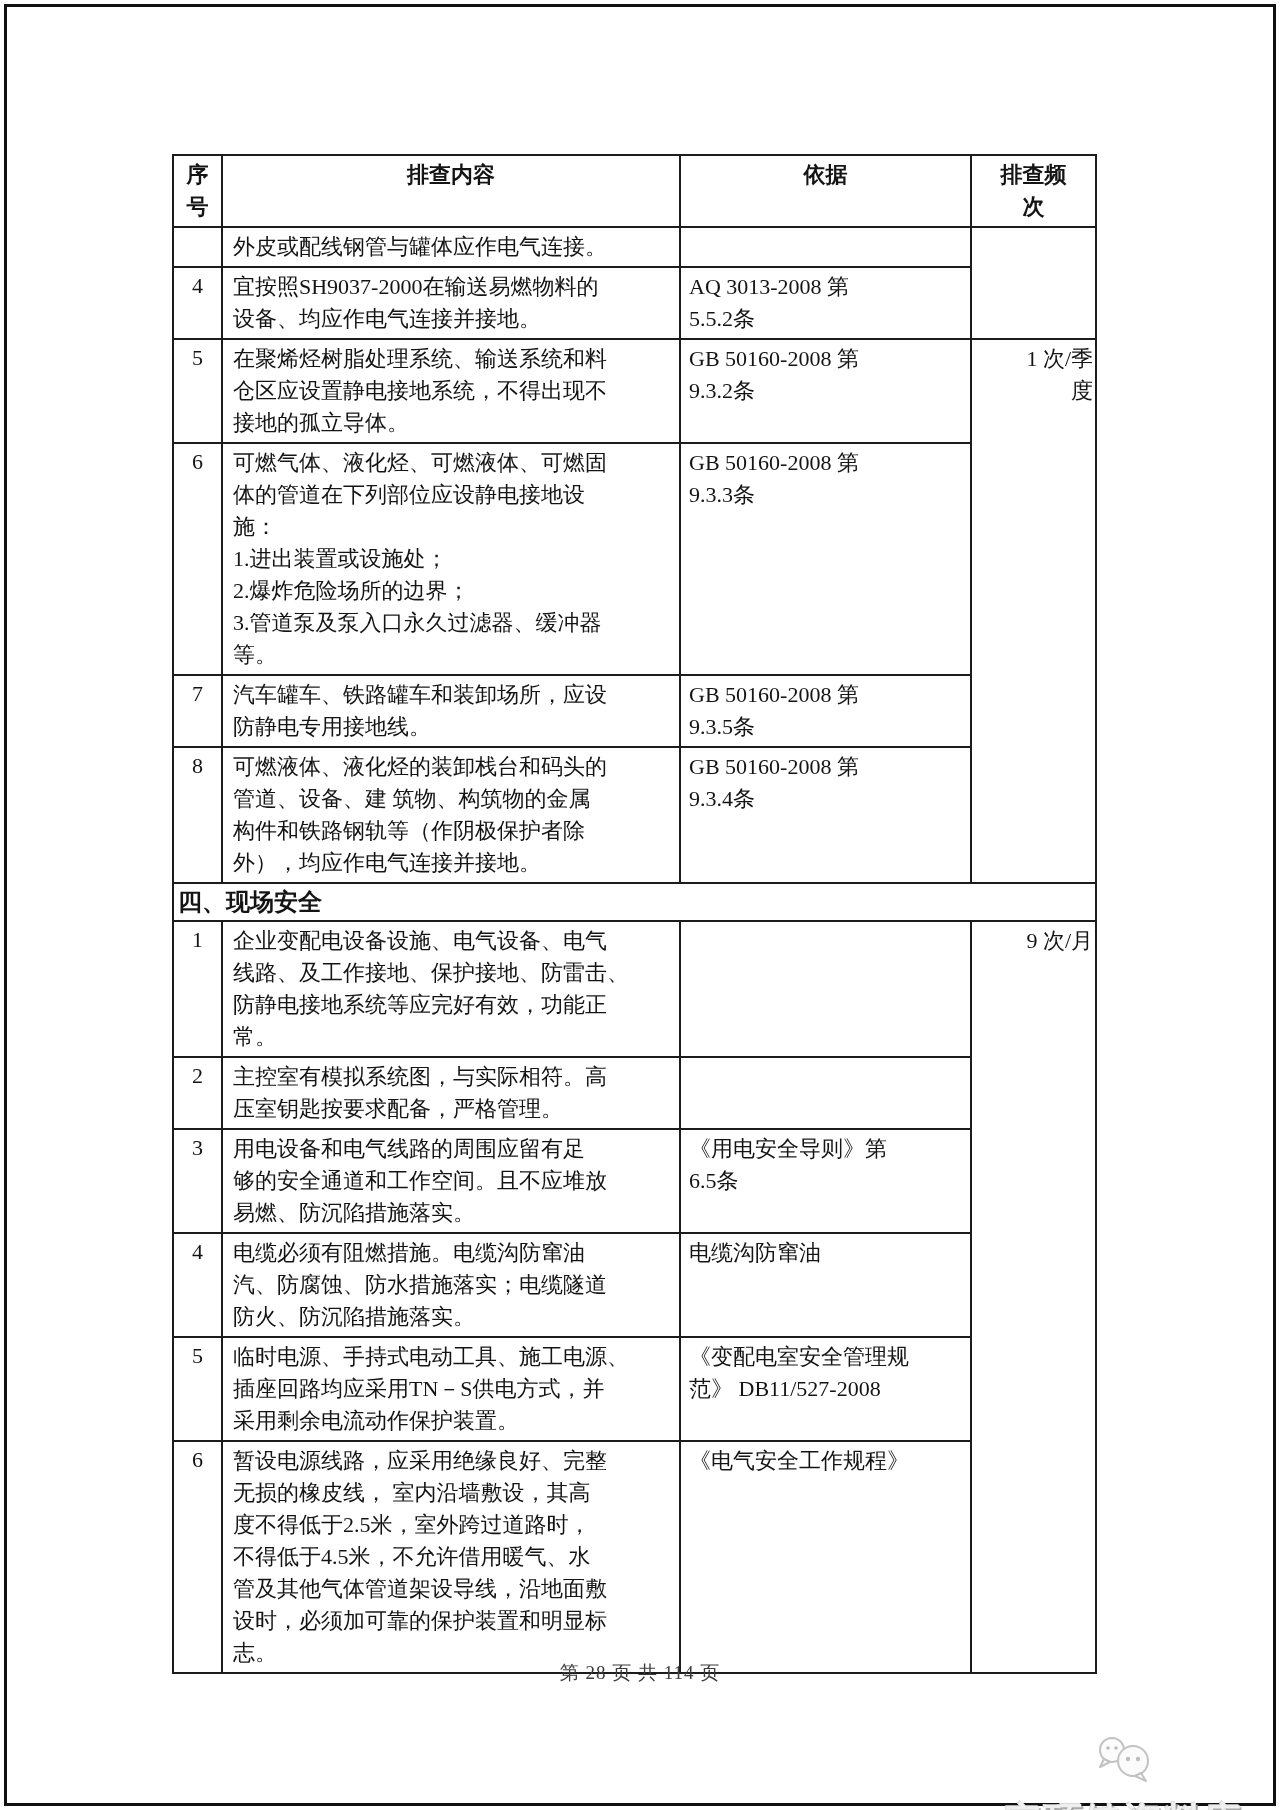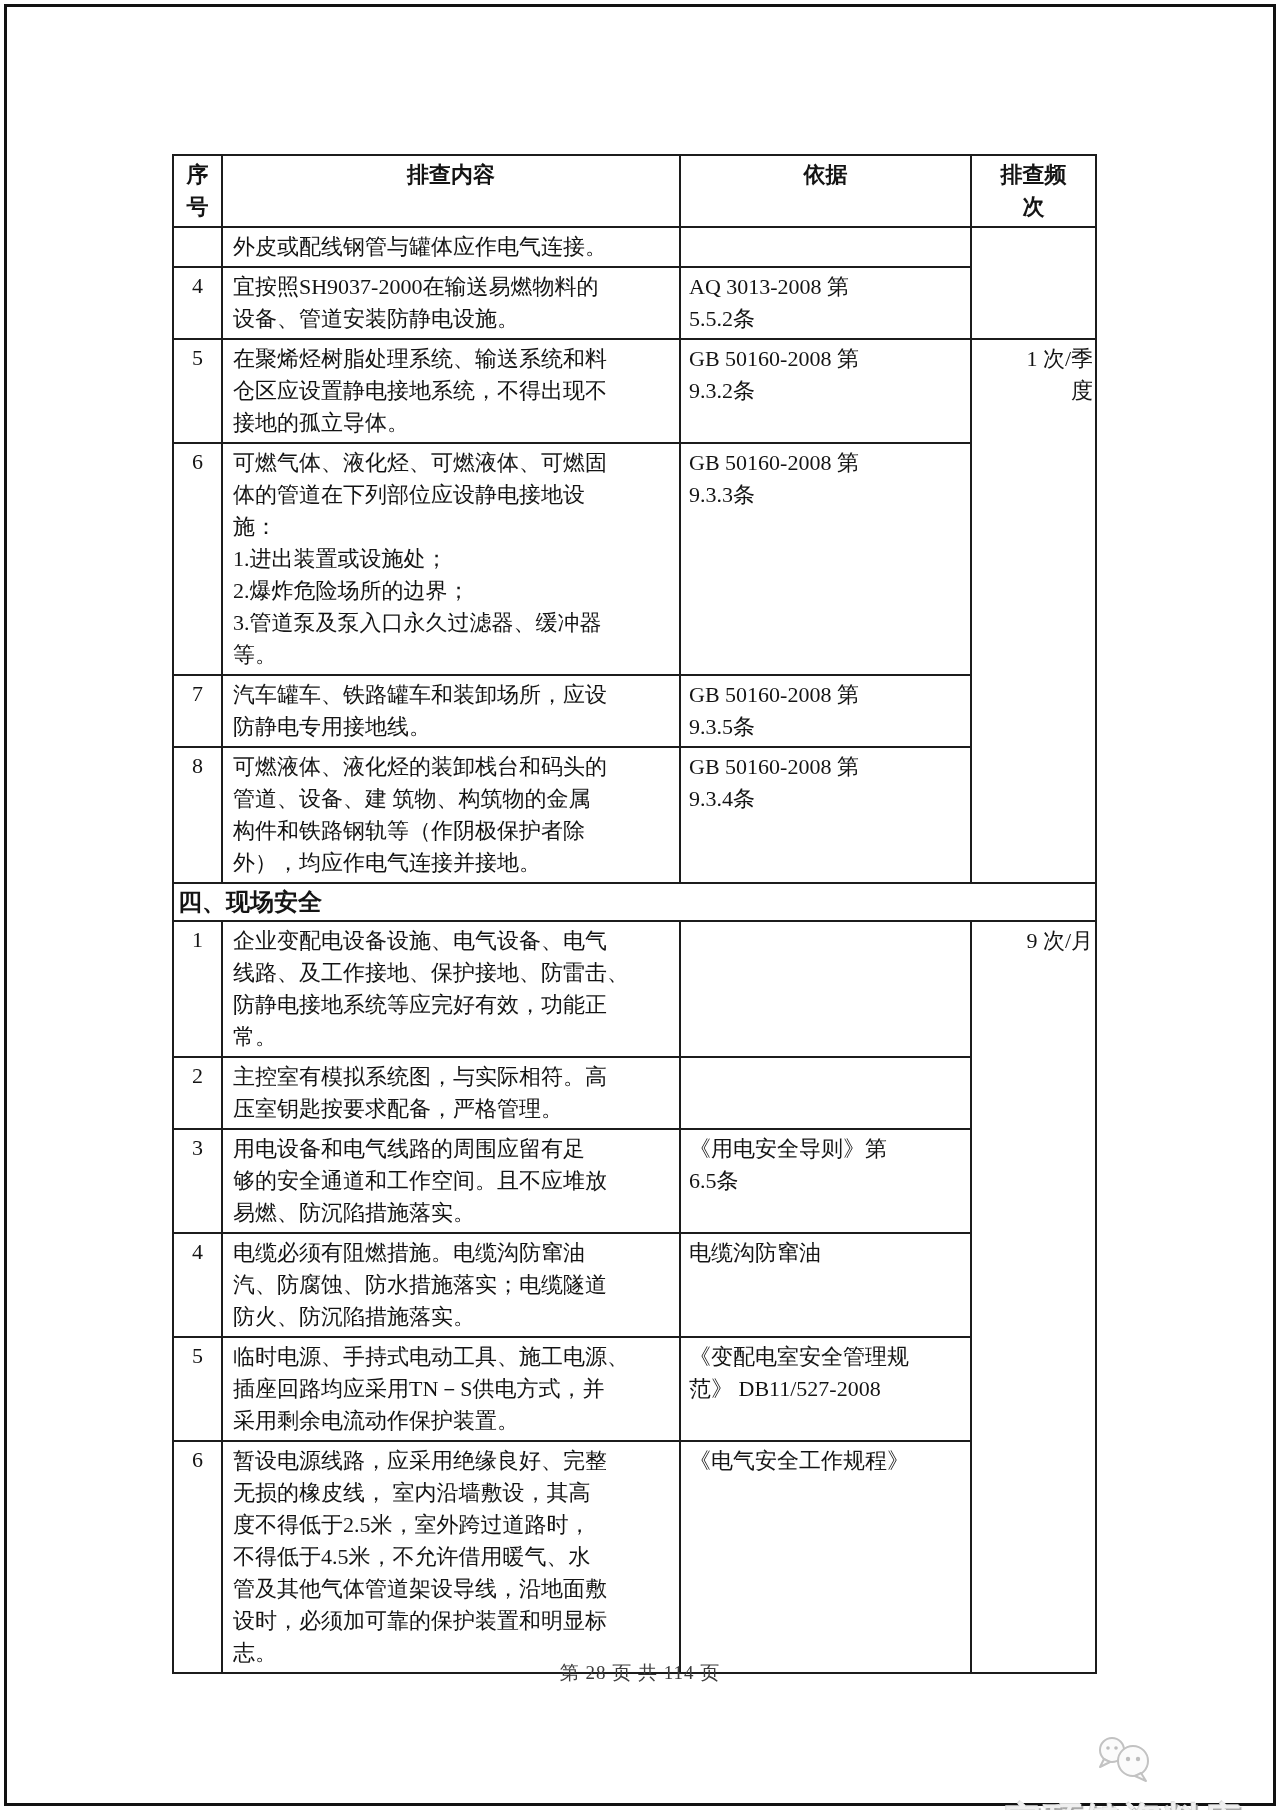--- a/index.html
+++ b/index.html
@@ -123,21 +123,21 @@
       <tr>
         <td class="c-no"></td>
         <td class="c-content">外皮或配线钢管与罐体应作电气连接。</td>
         <td class="c-basis"></td>
         <td class="c-freq" rowspan="2"></td>
       </tr>
 
       <tr>
         <td class="c-no">4</td>
         <td class="c-content">宜按照SH9037-2000在输送易燃物料的
-设备、管道安装防静电设施。</td>
+设备、均应作电气连接并接地。</td>
         <td class="c-basis">AQ 3013-2008  第
 5.5.2条</td>
       </tr>
 
       <tr>
         <td class="c-no">5</td>
         <td class="c-content">在聚烯烃树脂处理系统、输送系统和料
 仓区应设置静电接地系统，不得出现不
 接地的孤立导体。</td>
         <td class="c-basis">GB 50160-2008  第

